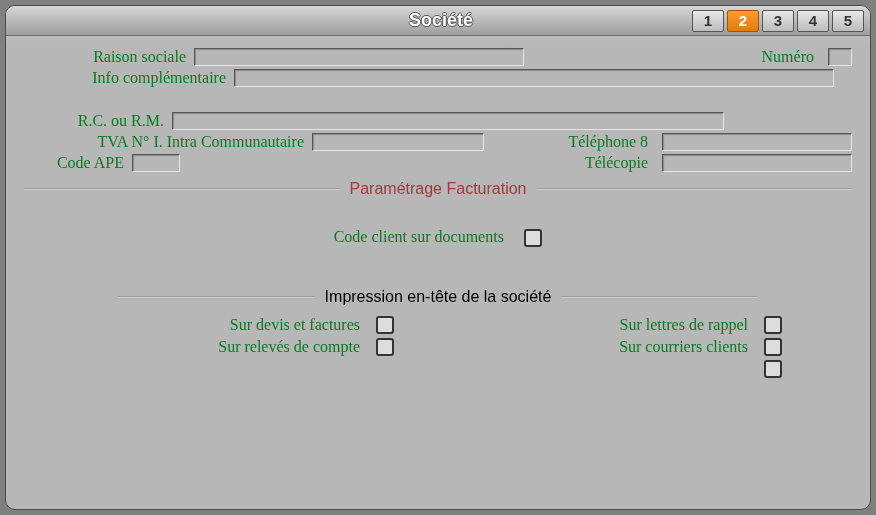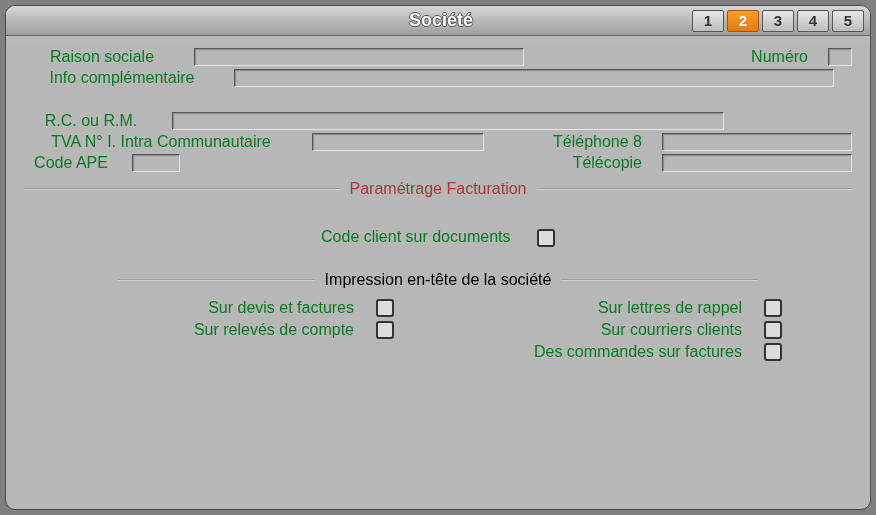--- a/index.html
+++ b/index.html
@@ -58,23 +58,24 @@
     color: #fff;
     border-color: #a55200;
   }
   .content {
     padding: 12px 18px;
     font-size: 16px;
   }
   .row { display: flex; align-items: center; margin-bottom: 3px; }
   .lbl {
     color: #0a7a22;
-    text-align: center;
-    padding-right: 14px;
+    text-align: right;
+    padding-right: 8px;
     white-space: nowrap;
+    font-family: Liberation Serif, serif;
   }
   input.sunken, .sunken {
     height: 18px;
     background: #b7b7b7;
     border: 1px solid #666;
     border-top-color: #555;
     border-left-color: #555;
     border-bottom-color: #e4e4e4;
     border-right-color: #e4e4e4;
     box-shadow: inset 1px 1px 1px rgba(0,0,0,0.25);
@@ -98,21 +99,21 @@
     flex: 1; height: 2px;
     background: linear-gradient(#888,#e2e2e2);
   }
   .section-sep .h {
     color: #a23b3b;
     font-size: 16px;
     white-space: nowrap;
   }
   .subsection {
     display: flex; align-items: center; gap: 10px;
-    margin: 24px auto 6px;
+    margin: 41px auto 6px;
     width: 640px;
   }
   .subsection .line {
     flex: 1; height: 2px;
     background: linear-gradient(#888,#e2e2e2);
   }
   .check-row { display: flex; align-items: center; margin: 4px 0; }
   .check-row .lbl { flex: 0 0 auto; }
 </style>
 </head>
@@ -204,21 +205,20 @@
         <div style="width:340px">
           <div class="check-row" style="justify-content:flex-end">
             <span class="lbl">Sur lettres de rappel</span>
             <span class="chk" style="margin-left:8px"></span>
           </div>
           <div class="check-row" style="justify-content:flex-end">
             <span class="lbl">Sur courriers clients</span>
             <span class="chk" style="margin-left:8px"></span>
           </div>
           <div class="check-row" style="justify-content:flex-end">
-            <span class="lbl">Des commandes sur factures</span>
             <span class="chk" style="margin-left:8px"></span>
           </div>
         </div>
       </div>
 
     </div>
   </div>
 </div>
 
 </body></html>

